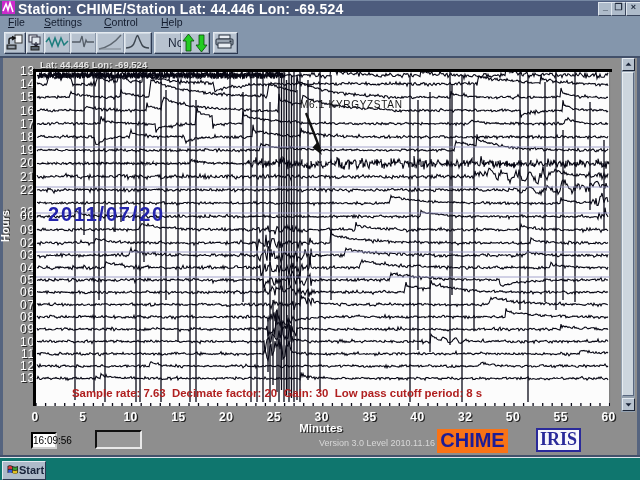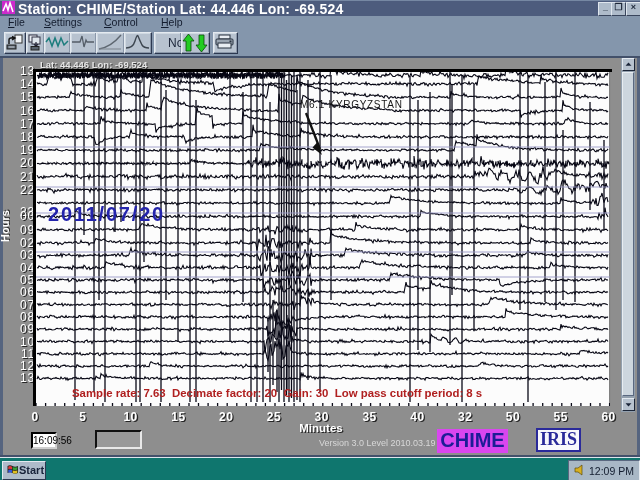--- a/index.html
+++ b/index.html
@@ -30,21 +30,21 @@
 #plot .v{stroke:#0a0a18;stroke-width:1.3}
 #plot .b{stroke:#9b9bc8;stroke-width:0.9}
 
 #sbtrack{left:621px;top:58px;width:14px;height:354px;background:#93a0ae}
 #sbthumb{left:622px;top:72px;width:12px;height:324px;background:#cdd6de;border:1px solid;border-color:#e8edf2 #5a6880 #5a6880 #e8edf2;box-sizing:border-box}
 .sbbtn{left:622px;width:13px;height:13px;background:#b7c2cf;border:1px solid;border-color:#e4eaf0 #1c2638 #1c2638 #e4eaf0;box-sizing:border-box}
 
 #timebox{left:31px;top:432px;width:26px;height:17px;background:#fff;border:2px solid;border-color:#000 #cfcfcf #cfcfcf #000;box-sizing:border-box;font-size:10px;color:#000;text-align:left;line-height:13px}
 #graybox{left:95px;top:430px;width:47px;height:19px;background:#999;border:2px solid;border-color:#111 #e8e8e8 #e8e8e8 #111;box-sizing:border-box}
 #version{left:319px;top:438px;font-size:9px;color:#d8d8d8}
-#chime{left:437px;top:429px;width:71px;height:24px;background:#d946ef;color:#1c1c96;font-weight:bold;font-size:20px;text-align:center;line-height:23px;letter-spacing:0px}
+#chime{left:437px;top:429px;width:71px;height:24px;background:#f97316;color:#1c1c96;font-weight:bold;font-size:20px;text-align:center;line-height:23px;letter-spacing:0px}
 #iris{left:536px;top:428px;width:45px;height:24px;background:#f8f8fc;border:2px solid #2a2a9a;box-sizing:border-box;color:#2a2a9a;font-family:"Liberation Serif",serif;font-weight:bold;font-size:18px;text-align:center;line-height:19px}
 
 #taskbar{left:0;top:457px;width:640px;height:23px;background:#0f766e;border-top:1px solid #dde5ec;box-shadow:0 -2px 0 #42506a}
 #startbtn{left:2px;top:3px;width:42px;height:17px;background:#aebbca;border:1px solid;border-color:#e4eaf0 #2c3850 #2c3850 #e4eaf0;font-size:11px;font-weight:bold;color:#18233a}
 #taskbtn{left:48px;top:2px;width:124px;height:19px;background:#bcc8d4;border:1px solid;border-color:#2c3850 #e4eaf0 #e4eaf0 #2c3850;font-size:11px;font-weight:bold;color:#18233a;white-space:nowrap;overflow:hidden}
 #tray{left:568px;top:2px;width:70px;white-space:nowrap;height:19px;background:#a9b8c6;border:1px solid;border-color:#5a6880 #e8edf2 #e8edf2 #5a6880;font-size:11px;color:#121c2e}
 </style></head>
 <body>
 <div class="abs" id="titlebar"></div>
 <svg class="abs" id="titleico" viewBox="0 0 13 13">
@@ -215,34 +215,28 @@
 <div class="abs" id="sbthumb"></div>
 <svg class="abs sbbtn" style="top:58px" viewBox="0 0 13 13">
     <path d="M6.5 4 L10 8 L3 8 Z" fill="#1a2438"></path>
   </svg>
 <svg class="abs sbbtn" style="top:398px" viewBox="0 0 13 13">
     <path d="M6.5 9 L10 5 L3 5 Z" fill="#1a2438"></path>
   </svg>
 
 <div class="abs" id="timebox">16:09:56</div>
 <div class="abs" id="graybox"></div>
-<div class="abs" id="version">Version 3.0 Level 2010.03.19</div>
+<div class="abs" id="version">Version 3.0 Level 2010.11.16</div>
 <div class="abs" id="chime">CHIME</div>
 <div class="abs" id="iris">IRIS</div>
 
 <div class="abs" id="taskbar">
  <div class="abs" id="startbtn">
       <svg class="abs" style="left:3px;top:2px" width="13" height="12" viewBox="0 0 13 12">
         <path d="M1.5 2 Q4 0.5 6.5 2 Q9 3.5 12 2 V9 Q9 10.5 6.5 9 Q4 7.5 1.5 9 Z" fill="#222"></path>
         <path d="M2.3 2.6 Q4 1.6 6 2.7 V5.4 Q4 4.4 2.3 5.3 Z" fill="#e13333"></path>
         <path d="M6.7 2.9 Q9 4 11.3 2.9 V5.6 Q9 6.6 6.7 5.6 Z" fill="#33a033"></path>
         <path d="M2.3 6 Q4 5.1 6 6.1 V8.8 Q4 7.8 2.3 8.7 Z" fill="#3355dd"></path>
         <path d="M6.7 6.3 Q9 7.4 11.3 6.3 V9 Q9 10 6.7 9 Z" fill="#e0c020"></path>
       </svg>
       <span class="abs" style="left:16px;top:2px">Start</span>
     </div>
- <div class="abs" id="tray">
-      <svg class="abs" style="left:5px;top:3px" width="12" height="12" viewBox="0 0 12 12">
-        <path d="M1 4 H4 L8 1 V11 L4 8 H1 Z" fill="#d8b020" stroke="#5a4a10" stroke-width="0.7"></path>
-      </svg>
-      <span class="abs" style="left:20px;top:4px;font-size:10.5px">12:09 PM</span>
-    </div>
 </div>
 
 </body></html>

